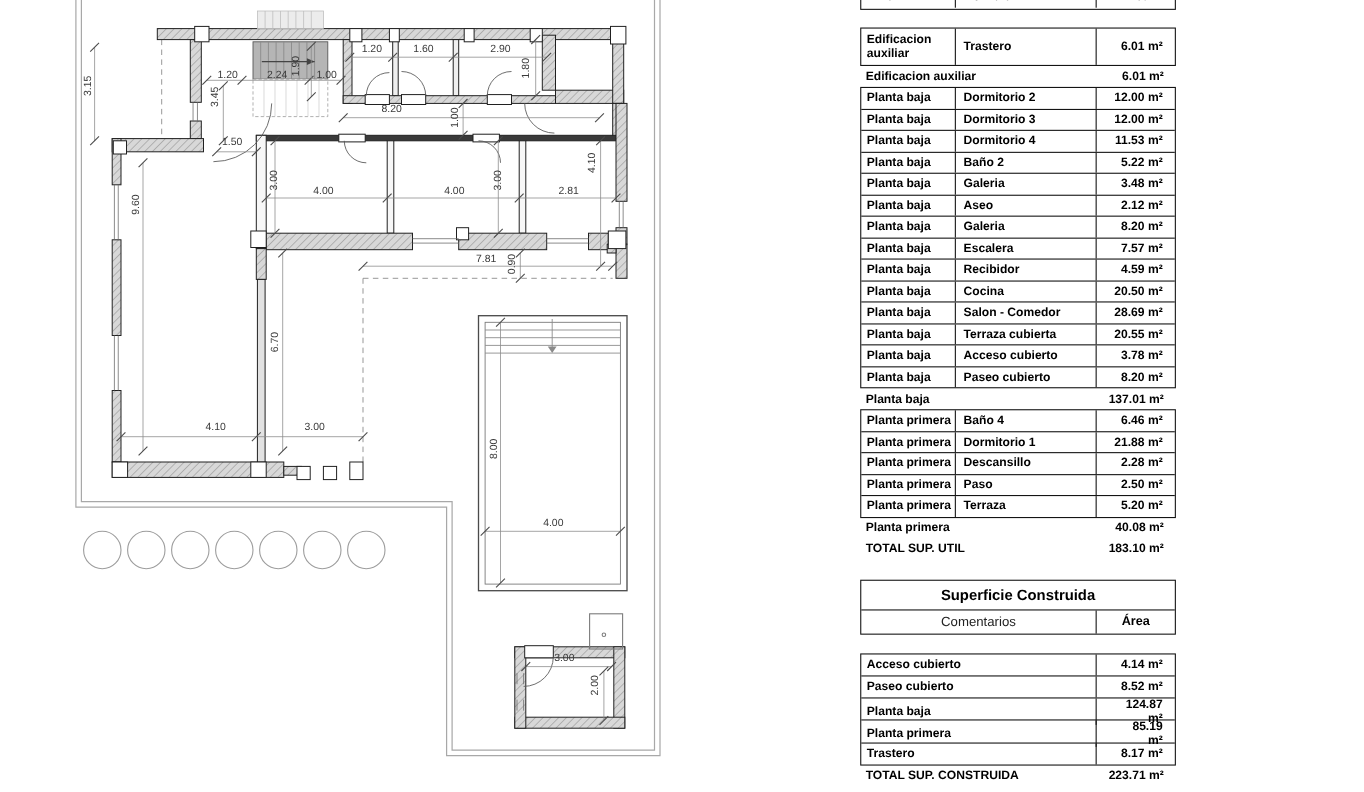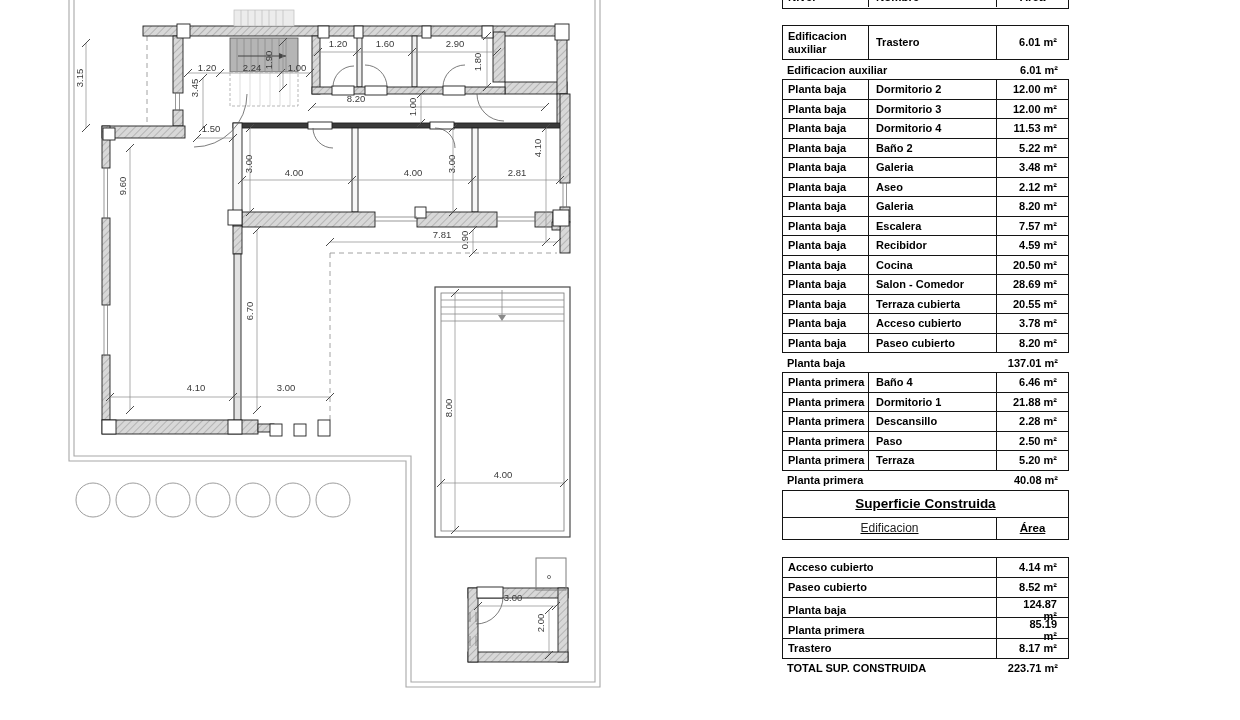--- a/index.html
+++ b/index.html
@@ -20,21 +20,21 @@
   .c1{border-left:1.3px solid #141414;align-self:stretch;display:flex;align-items:center;padding-left:7px;}
   .c2{border-left:1.3px solid #141414;align-self:stretch;display:flex;align-items:center;justify-content:flex-end;padding-right:11px;}
   .tsub{display:grid;grid-template-columns:1fr 70px;align-items:center;height:19px;}
   .tsub .sl{font-weight:bold;font-size:11px;padding-left:5px;}
   .tsub .sv{font-weight:bold;font-size:11px;text-align:right;padding-right:11px;}
   .sliver{height:22px;margin-top:-13px;}
   .sliver .trow{height:19px;}
   .hcell{font-weight:bold;font-size:11.5px;}
   .hArea{justify-content:center !important;padding-right:0 !important;}
   .g1top{margin-top:16px;}
-  .t2head{margin-top:0;text-decoration:underline;}
+  .t2head{margin-top:18px;}
   .t2title{height:26px;display:flex;align-items:center;justify-content:center;
            font-weight:bold;font-size:13.5px;border-bottom:1.3px solid #141414;}
   .t2cols{display:grid;grid-template-columns:213px 1fr;height:21px;align-items:center;}
   .t2c0{font-size:12px;font-weight:normal;color:#222;text-align:center;}
   .t2c1{font-weight:bold;font-size:11.5px;text-align:center;border-left:1.3px solid #141414;
         align-self:stretch;display:flex;align-items:center;justify-content:center;}
   .t2data{margin-top:17px;}
   .t2row{display:grid;grid-template-columns:213px 1fr;align-items:center;height:19.3px;}
   .t2row + .t2row{border-top:1.3px solid #141414;}
   .t2rl{font-weight:bold;font-size:11px;padding-left:5px;}
@@ -457,26 +457,30 @@
           <div class="trow">
             <div class="tcell c0">Planta primera</div>
             <div class="tcell c1">Terraza</div>
             <div class="tcell c2">5.20 m²</div>
           </div>
         </div>
         <div class="tsub">
           <div class="sl">Planta primera</div>
           <div class="sv">40.08 m²</div>
         </div>
+        <div class="tsub">
+          <div class="sl">TOTAL SUP. UTIL</div>
+          <div class="sv">183.10 m²</div>
+        </div>
       </div>
 
   <div class="tbox t2head">
     <div class="t2title">Superficie Construida</div>
     <div class="t2cols">
-      <div class="t2c0">Edificacion</div>
+      <div class="t2c0">Comentarios</div>
       <div class="t2c1">Área</div>
     </div>
   </div>
   <div id="construida-table">
         <div class="tbox t2data">
           <div class="t2row">
             <div class="t2rl">Acceso cubierto</div>
             <div class="t2rv">4.14 m²</div>
           </div>
           <div class="t2row">

